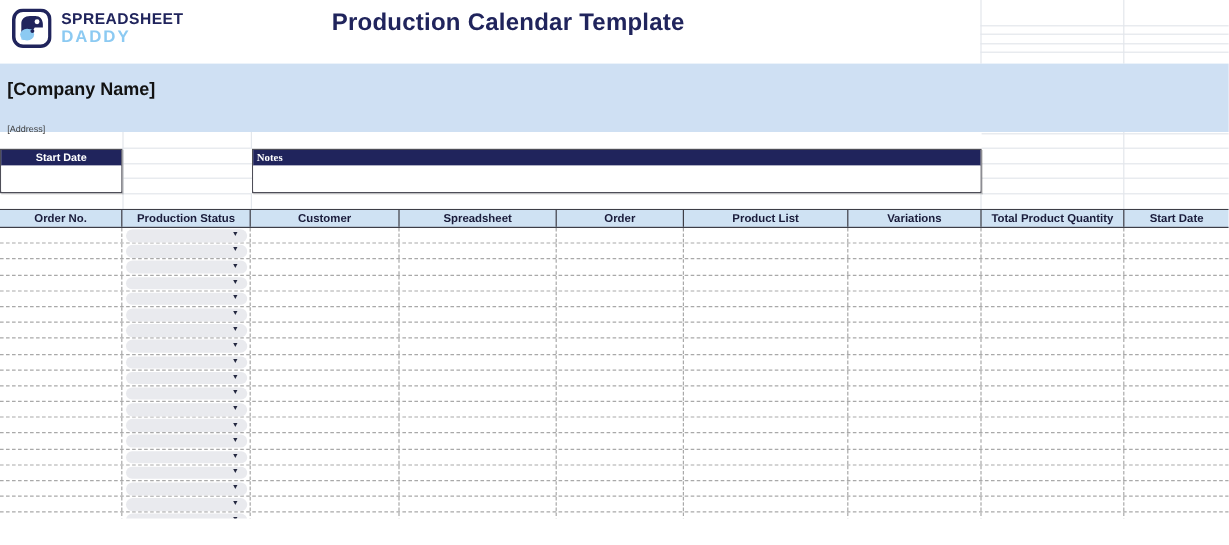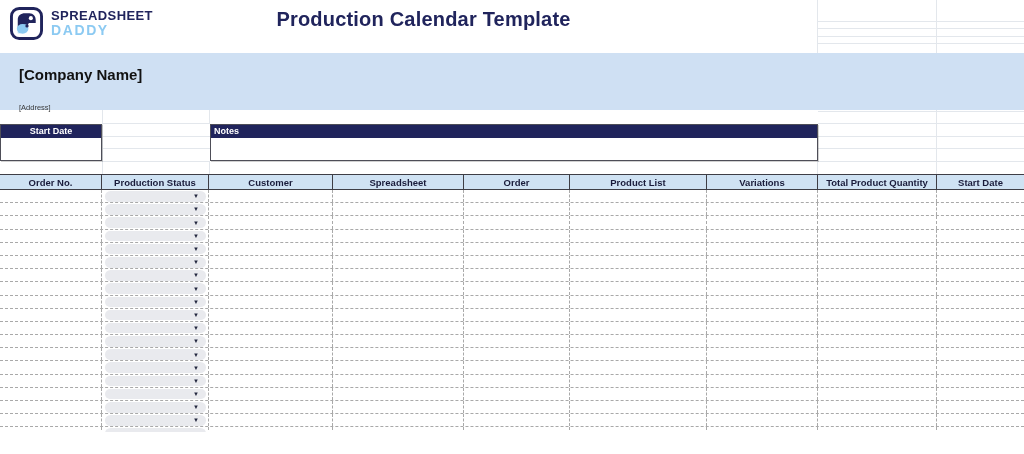--- a/index.html
+++ b/index.html
@@ -15,28 +15,28 @@
   .logo { position:absolute; left:10px; top:7px; display:flex; align-items:center; gap:8px; }
   .brand-text { display:flex; flex-direction:column; line-height:1.05; }
   .brand-top { font-size:13px; font-weight:700; letter-spacing:0.4px; color:#20245c; }
   .brand-bottom { font-size:14px; font-weight:700; letter-spacing:1.6px; color:#8ccaf2; }
   .title-block { position:absolute; left:0; top:8px; width:817px; text-align:center; }
   .page-title { font-size:20px; font-weight:800; color:#20245c; letter-spacing:0.2px;margin-left:30px; }
   .subtitle { margin-top:2px; font-size:11px; font-weight:700; color:#20245c; }
   .subtitle a { color:#1155cc; text-decoration:underline; cursor:pointer; margin-left:3px; }
 
   
-  .banner { position:absolute; left:0; top:53px; width:1024px; height:57px; background:#cfe0f3; padding:13px 0 0 19px; }
+  .banner { position:absolute; left:0; top:53px; width:1024px; height:57px; background:#cfe0f3; padding:13px 0 0 6px; }
   .company-name { font-size:15px; font-weight:800; color:#121212; }
   .company-address { margin-top:20px; font-size:7.5px; color:#3c3c3c; }
 
   
   .info-box { position:absolute; top:124px; border:1.5px solid #4e4e58; background:#fff; box-shadow:1px 1px 0 rgba(0,0,0,0.18); }
   .info-box.start { left:0; width:102px; height:37px; }
-  .info-box.notes { left:210px; width:608px; height:37px; }
+  .info-box.notes { left:210px; width:608px; height:37px;font-family:Liberation Serif, serif; }
   .info-head { height:12.5px; background:#20245c; color:#fff; font-size:9px; font-weight:700; display:flex; align-items:center; }
   .info-head.center { justify-content:center; }
   .info-head.left { justify-content:flex-start; padding-left:3px; }
   .info-body { height:21.5px; background:#fff; }
 
   
   .table { position:absolute; left:0; top:174px; width:1024px; height:280px; overflow:hidden; }
   .thead { display:flex; height:16px; background:#cfe2f3; border-top:1.5px solid #3e3e46; border-bottom:1.5px solid #3e3e46;text-align:center; }
   .hcell { height:100%; display:flex; align-items:center; justify-content:center; font-size:9.5px; font-weight:700; color:#191b3a; border-right:1px solid #3e3e46; overflow:hidden; white-space:nowrap; }
   .hcell:last-child { border-right:none; }

